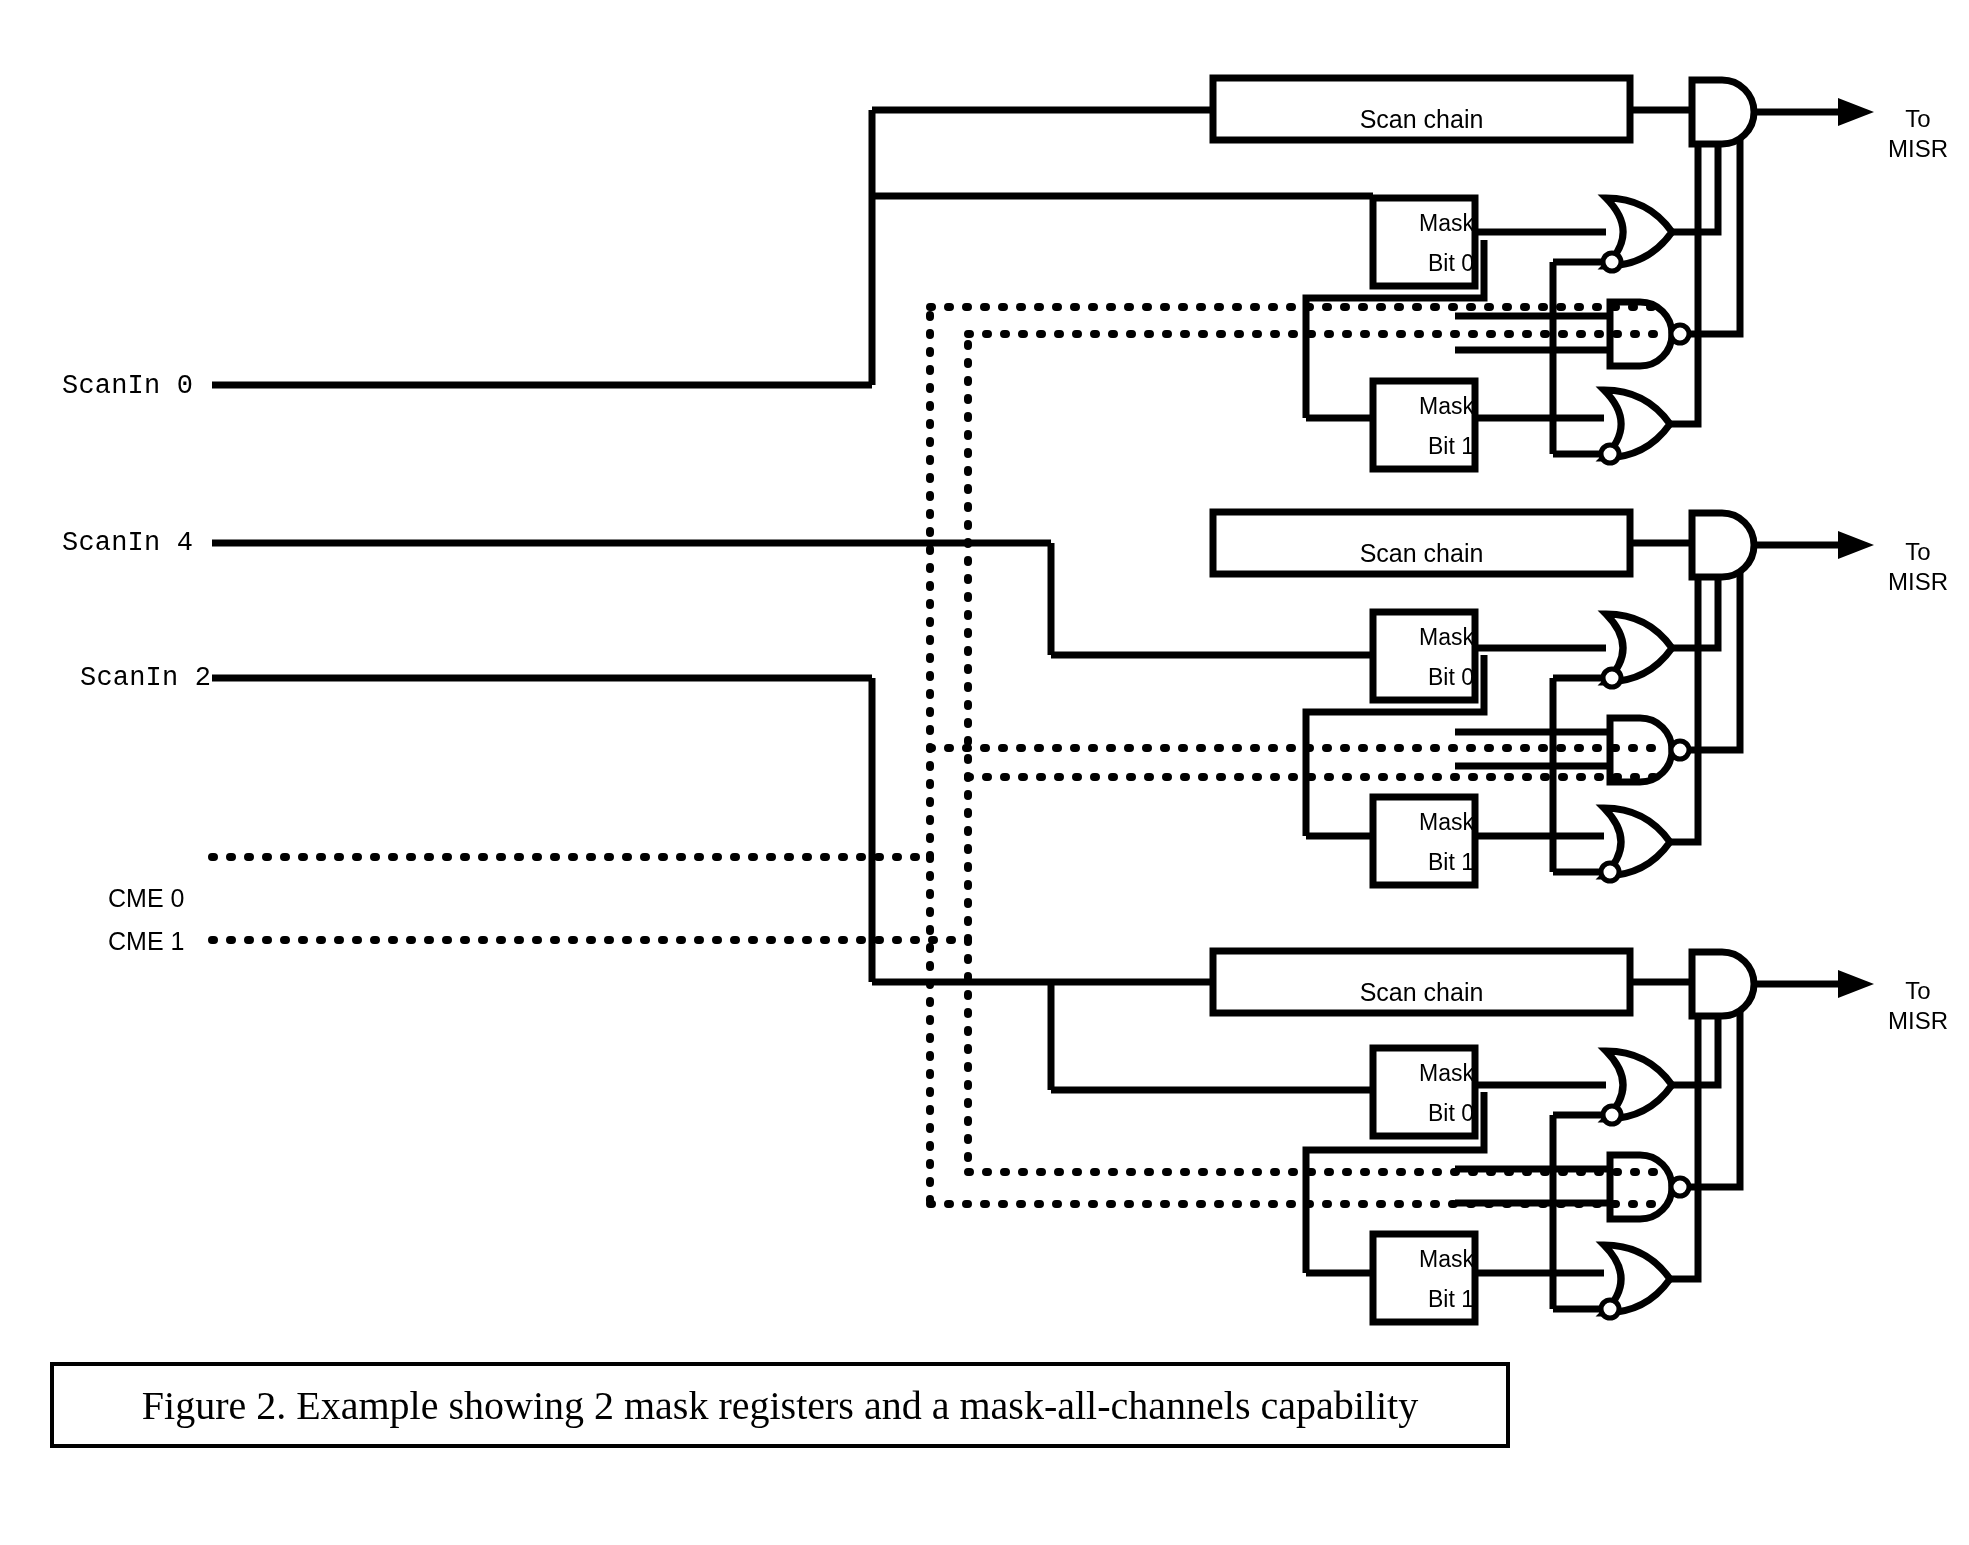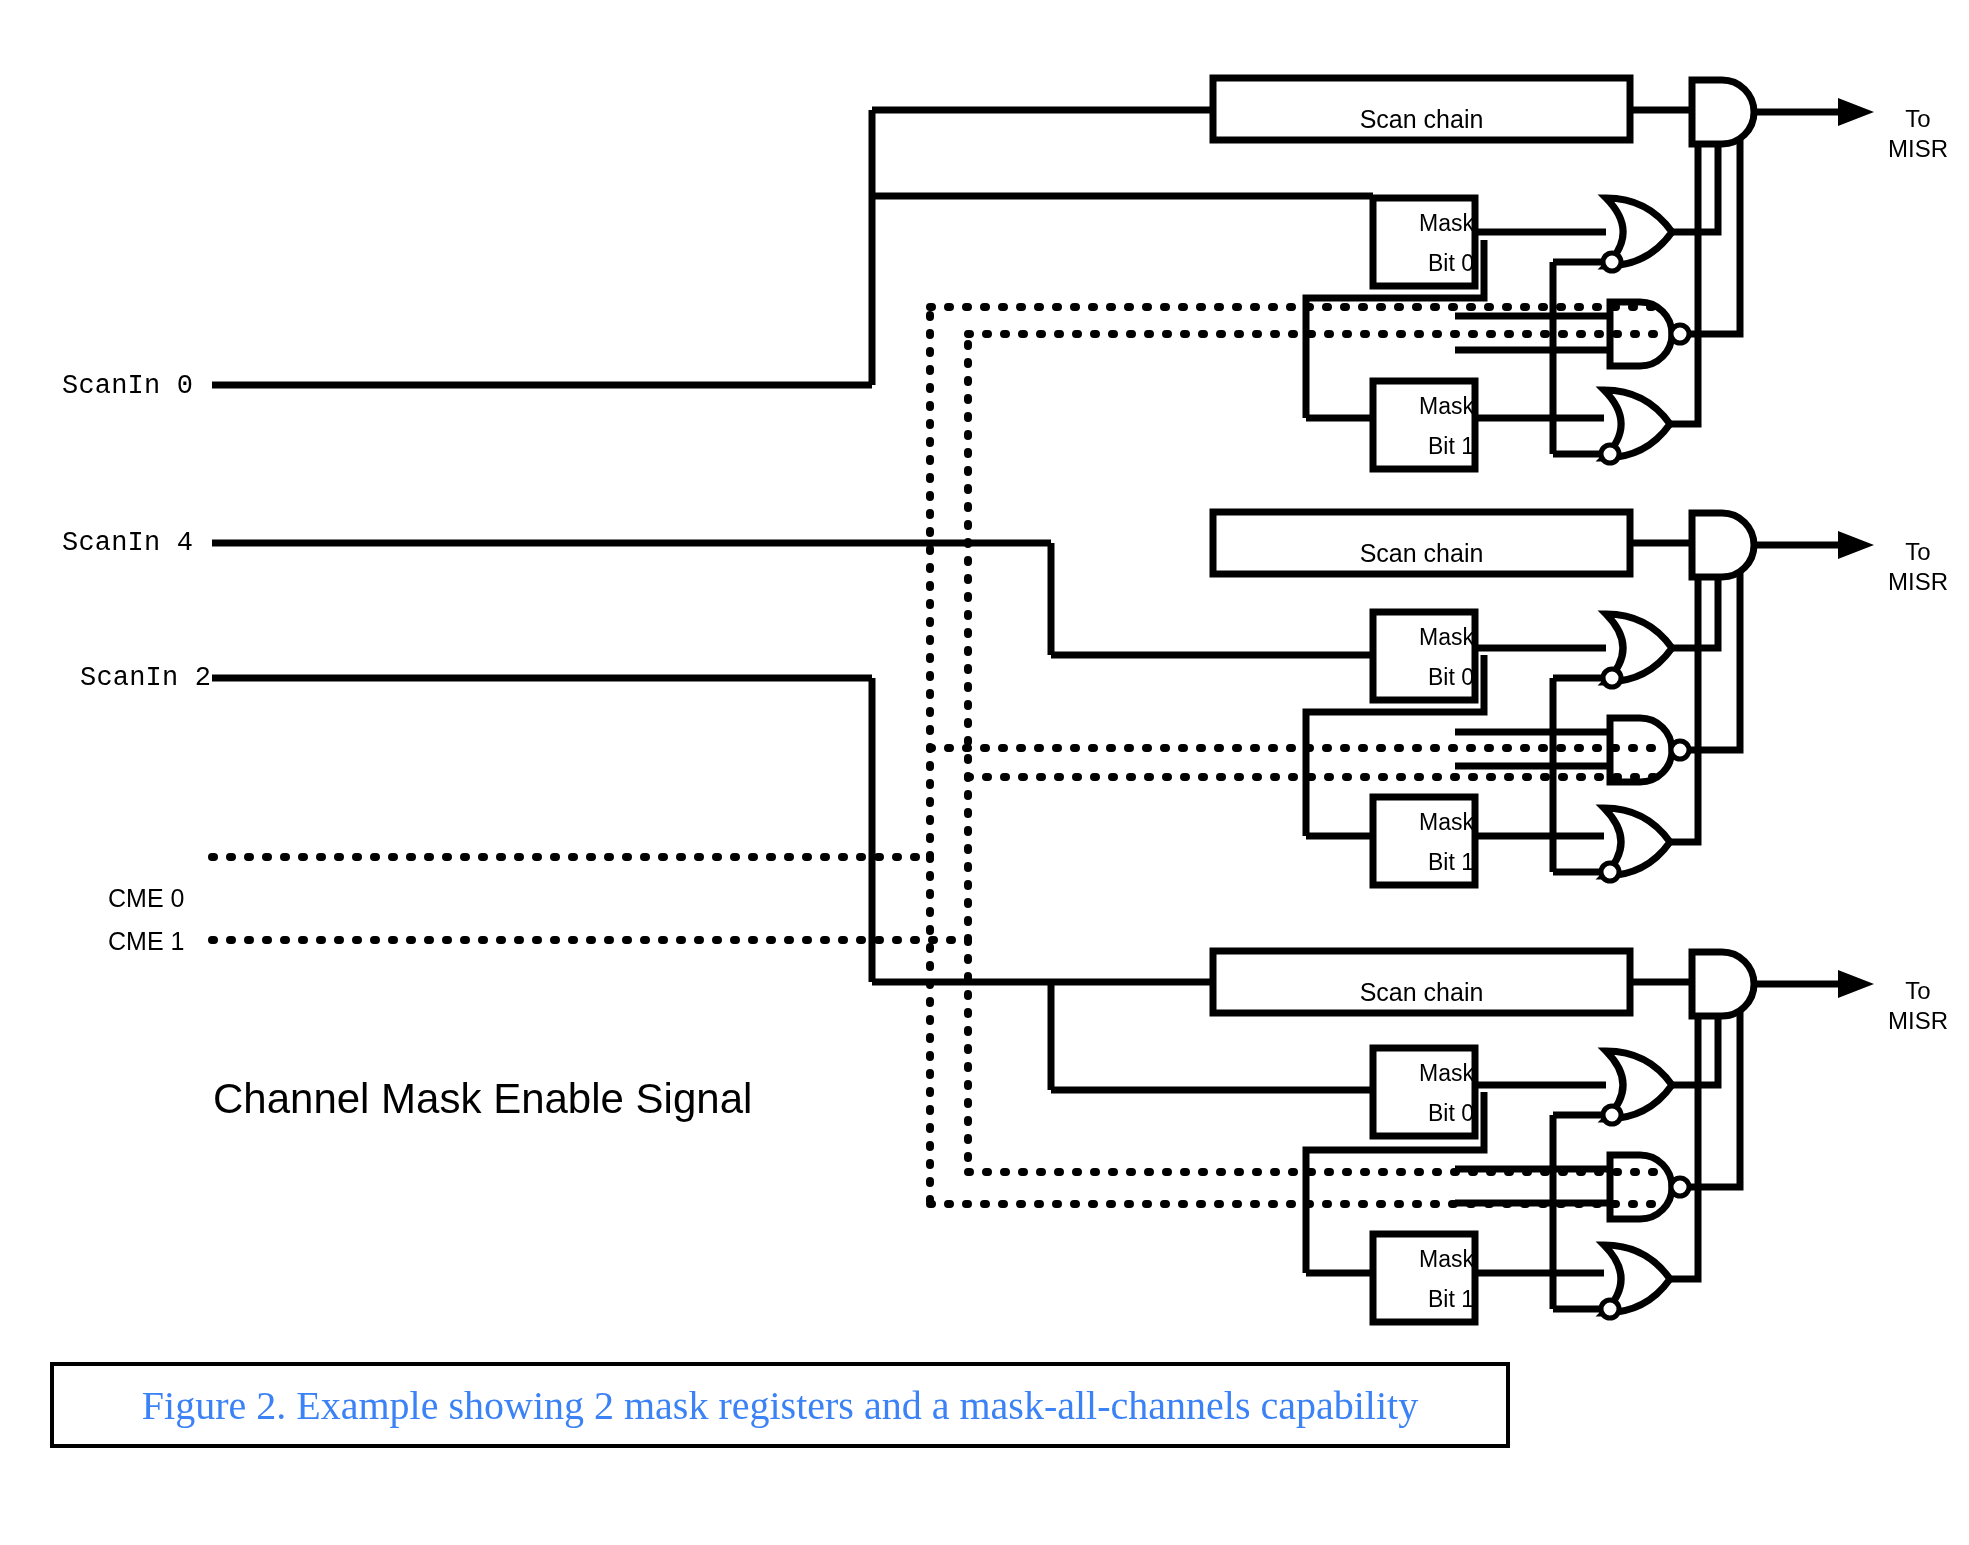--- a/index.html
+++ b/index.html
@@ -76,21 +76,21 @@
     border:4px solid #000;
     background:#fff;
     box-sizing:border-box;
   }
   #caption-text{
     position:absolute;
     left:0;top:0;width:100%;height:100%;
     display:flex;align-items:center;justify-content:center;
     font-family:"Liberation Serif", serif;
     font-size:40px;
-    color:#3b82f6;
+    color:#000000;
     white-space:nowrap;
   }
 </style>
 </head>
 <body>
 
 <div id="stage">
 
 <svg id="diagram" viewBox="0 0 1969 1545">
 
@@ -303,19 +303,18 @@
 </div>
 <div class="misr" style="left:1888px;top:518px;">
   <div>To</div>
   <div>MISR</div>
 </div>
 <div class="misr" style="left:1888px;top:957px;">
   <div>To</div>
   <div>MISR</div>
 </div>
 
-<div class="cms" style="left:213px;top:1075px;">Channel Mask Enable Signal</div>
 
 <div id="caption-box">
   <div id="caption-text">Figure 2. Example showing 2 mask registers and a mask-all-channels capability</div>
 </div>
 
 </div>
 
 </body></html>

